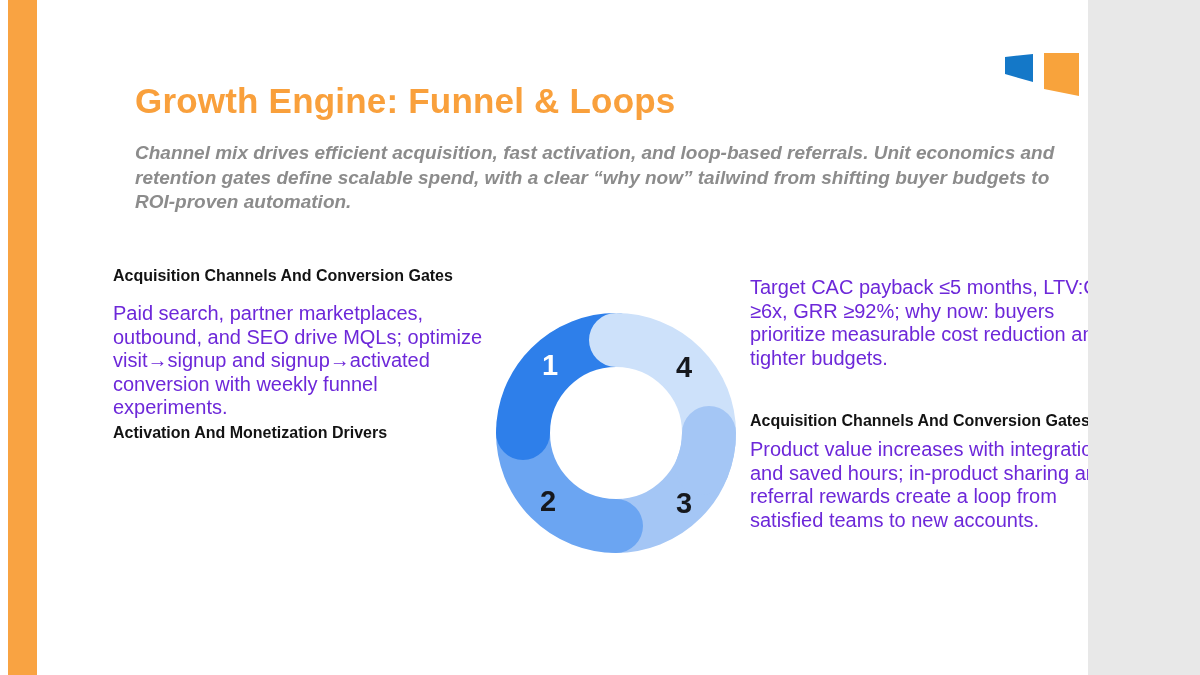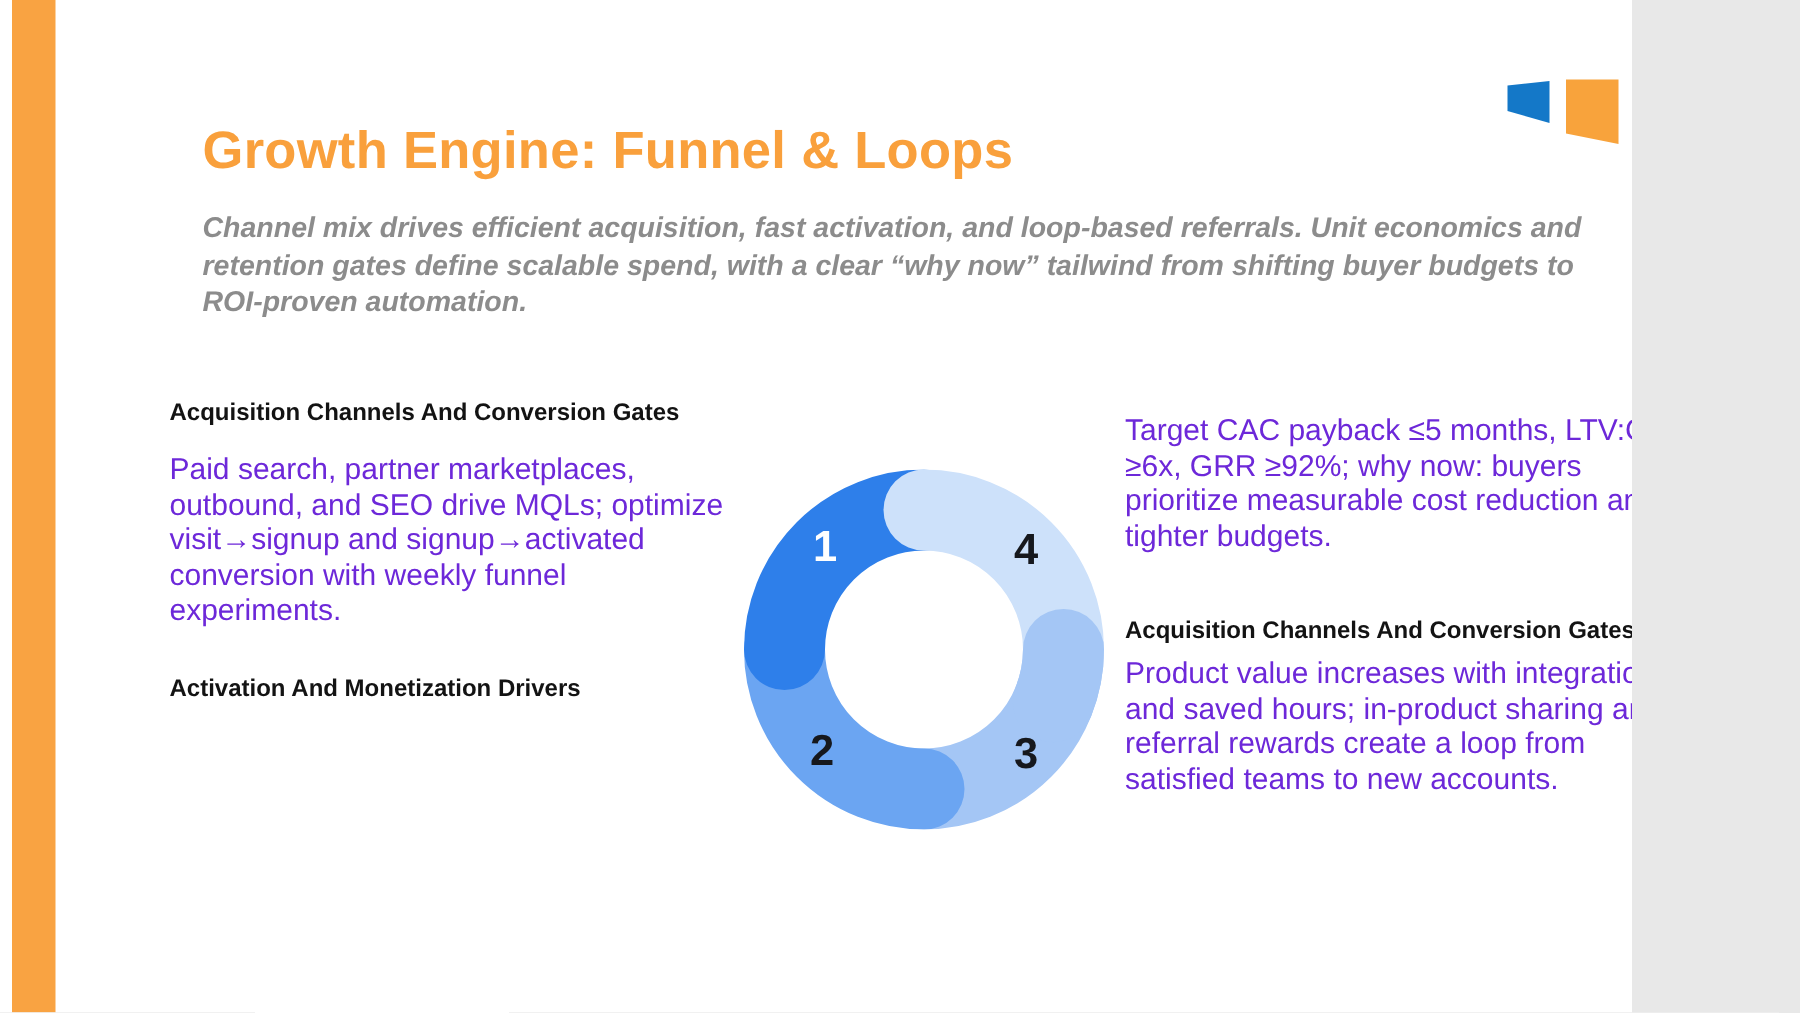--- a/index.html
+++ b/index.html
@@ -41,21 +41,21 @@
   .sec-heading {
     font-size: 16px; line-height: 26px;
     font-weight: 700;
     color: #131313;
   }
   .sec-body {
     margin-top: 13px;
     font-size: 20px; line-height: 23.5px;
     color: #6d28d9;
   }
-  .col-left  .section + .section { margin-top: 27px; }
+  .col-left  .section + .section { }
   .col-right .section + .section { margin-top: 38px; }
   .section.tight .sec-body { margin-top: 4px; }
   .donut { position: absolute; left: 496px; top: 313px; }
   .donut path { fill: none; stroke-width: 54; stroke-linecap: round; }
   .donut text {
     font-family: "Liberation Sans", "DejaVu Sans", sans-serif;
     font-size: 29px; font-weight: 700;
     text-anchor: middle; dominant-baseline: central;
   }
 </style>

